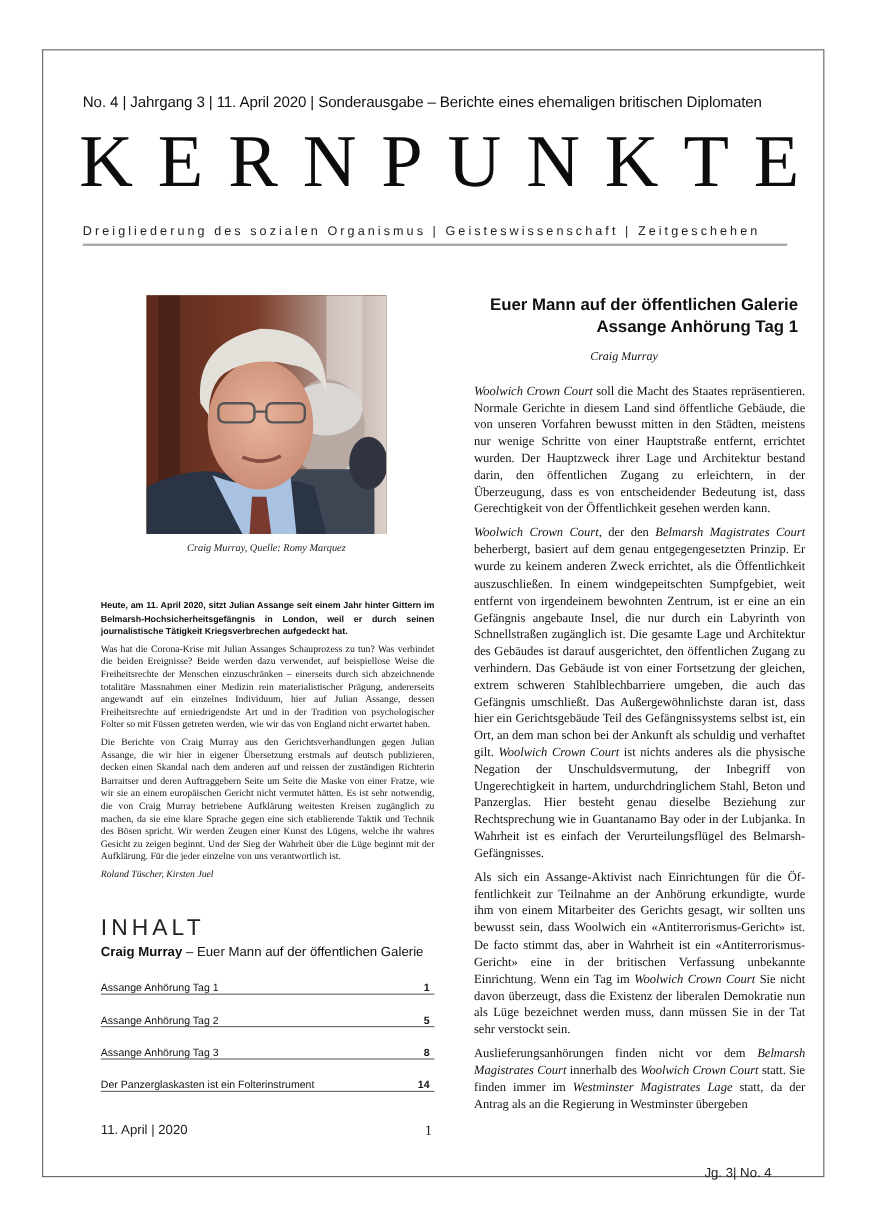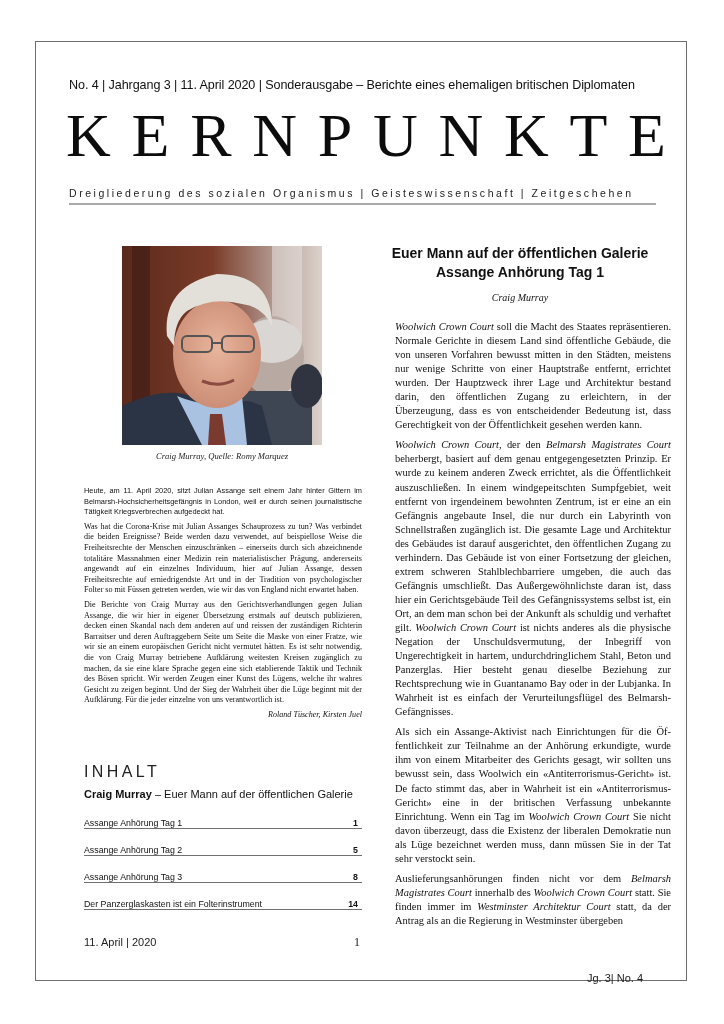--- a/index.html
+++ b/index.html
@@ -35,42 +35,42 @@
     background: #6b3a2a;
   }
   .caption {
     position: absolute; left: 80px; top: 451px; width: 284px; text-align: center;
     font-style: italic; font-size: 8.6px; color: #222;
   }
   .intro {
     position: absolute; left: 84px; top: 486px; width: 278px;
     font-size: 8.1px; line-height: 10.6px; color: #111; text-align: justify;
   }
-  .intro .lead { font-weight: normal; margin: 0 0 4px 0; font-family: "Liberation Sans", "DejaVu Sans", sans-serif; font-size: 7.4px; line-height: 10.6px; }
+  .intro .lead { font-weight: bold; margin: 14px 0 4px 0; font-family: "Liberation Sans", "DejaVu Sans", sans-serif; font-size: 7.4px; line-height: 10.6px; }
   .intro p { margin: 0 0 4px 0; }
-  .intro .sig { text-align: right; font-style: italic; margin-top: 3px; }
+  .intro .sig { font-style: italic; margin-top: 3px; }
 
   .toc-title {
-    position: absolute; left: 84px; top: 763px; font-size: 16px; letter-spacing: 3.4px; color: #222; text-align: right;
+    position: absolute; left: 84px; top: 763px; font-size: 19px; letter-spacing: 3.4px; color: #222; text-align: right;
   }
   .toc-sub {
     position: absolute; left: 84px; top: 788px; font-size: 11px; color: #111; white-space: nowrap;
   }
   .toc-sub b { font-weight: bold; }
   .toc-list { position: absolute; left: 84px; top: 806px; width: 278px; }
   .toc-item {
     display: flex; justify-content: space-between; align-items: flex-end;
     height: 18px; padding-top: 4px; font-size: 8.8px; color: #111;
     border-bottom: 1px solid #6f6f6f; margin-bottom: 4px;
   }
   .toc-item .pg { font-weight: bold; padding-right: 4px; }
 
   
   .article-title {
-    position: absolute; left: 375px; top: 244px; width: 290px; text-align: center;
+    position: absolute; left: 375px; top: 244px; width: 290px; text-align: right;
     font-size: 14px; font-weight: bold; line-height: 19px; color: #111;
   }
   .byline {
     position: absolute; left: 375px; top: 292px; width: 290px; text-align: center;
     font-style: italic; font-size: 10px; color: #111;
   }
   .body-text {
     position: absolute; left: 379px; top: 320px; width: 276px;
     font-size: 10.45px; line-height: 14.05px; color: #111; text-align: justify; hyphens: manual; margin-left: 16px;
   }
@@ -179,18 +179,18 @@
 <div class="article-title sans">
   <div>Euer Mann auf der öffentlichen Galerie</div>
   <div>Assange Anhörung Tag 1</div>
 </div>
 <div class="byline serif">Craig Murray</div>
 
 <div class="body-text serif">
   <p><i>Woolwich Crown Court</i><span> soll die Macht des Staates repräsen­tieren. Normale Gerichte in diesem Land sind öffentliche Ge­bäude, die von unseren Vorfahren bewusst mitten in den Städ­ten, meistens nur wenige Schritte von einer Hauptstraße ent­fernt, errichtet wurden. Der Hauptzweck ihrer Lage und Ar­chitektur bestand darin, den öffentlichen Zugang zu erleich­tern, in der Überzeugung, dass es von entscheidender Bedeu­tung ist, dass Gerechtigkeit von der Öffentlichkeit gesehen werden kann.</span></p>
   <p><i>Woolwich Crown Court</i><span>, der den </span><i>Belmarsh Magistrates Court</i><span> beherbergt, basiert auf dem genau entgegengesetzten Prinzip. Er wurde zu keinem anderen Zweck errichtet, als die Öffent­lichkeit auszuschließen. In einem windgepeitschten Sumpfge­biet, weit entfernt von irgendeinem bewohnten Zentrum, ist er eine an ein Gefängnis angebaute Insel, die nur durch ein La­byrinth von Schnellstraßen zugänglich ist. Die gesamte Lage und Architektur des Gebäudes ist darauf ausgerichtet, den öf­fentlichen Zugang zu verhindern. Das Gebäude ist von einer Fortsetzung der gleichen, extrem schweren Stahlblechbarriere umgeben, die auch das Gefängnis umschließt. Das Außerge­wöhnlichste daran ist, dass hier ein Gerichtsgebäude Teil des Gefängnissystems selbst ist, ein Ort, an dem man schon bei der Ankunft als schuldig und verhaftet gilt. </span><i>Woolwich Crown Court</i><span> ist nichts anderes als die physische Negation der Un­schuldsvermutung, der Inbegriff von Ungerechtigkeit in har­tem, undurchdringlichem Stahl, Beton und Panzerglas. Hier besteht genau dieselbe Beziehung zur Rechtsprechung wie in Guantanamo Bay oder in der Lubjanka. In Wahrheit ist es ein­fach der Verurteilungsflügel des Belmarsh-Gefängnisses.</span></p>
   <p><span>Als sich ein Assange-Aktivist nach Einrichtungen für die Öf­fentlichkeit zur Teilnahme an der Anhörung erkundigte, wurde ihm von einem Mitarbeiter des Gerichts gesagt, wir sollten uns bewusst sein, dass Woolwich ein «Antiterroris­mus-Gericht» ist. De facto stimmt das, aber in Wahrheit ist ein «Antiterrorismus-Gericht» eine in der britischen Verfas­sung unbekannte Einrichtung. Wenn ein Tag im </span><i>Woolwich Crown Court</i><span> Sie nicht davon überzeugt, dass die Existenz der liberalen Demokratie nun als Lüge bezeichnet werden muss, dann müssen Sie in der Tat sehr verstockt sein.</span></p>
-  <p><span>Auslieferungsanhörungen finden nicht vor dem </span><i>Belmarsh Magistrates Court</i><span> innerhalb des </span><i>Woolwich Crown Court</i><span> statt. Sie finden immer im </span><i>Westminster Architektur Court</i><span> statt, da der Antrag als an die Regierung in Westminster übergeben</span></p>
+  <p><span>Auslieferungsanhörungen finden nicht vor dem </span><i>Belmarsh Magistrates Court</i><span> innerhalb des </span><i>Woolwich Crown Court</i><span> statt. Sie finden immer im </span><i>Westminster Magistrates Lage</i><span> statt, da der Antrag als an die Regierung in Westminster übergeben</span></p>
 </div>
 
 <div class="footer-left sans">11. April | 2020</div>
 <div class="footer-center serif">1</div>
 <div class="footer-right sans">Jg. 3| No. 4</div>
 
 </body></html>

